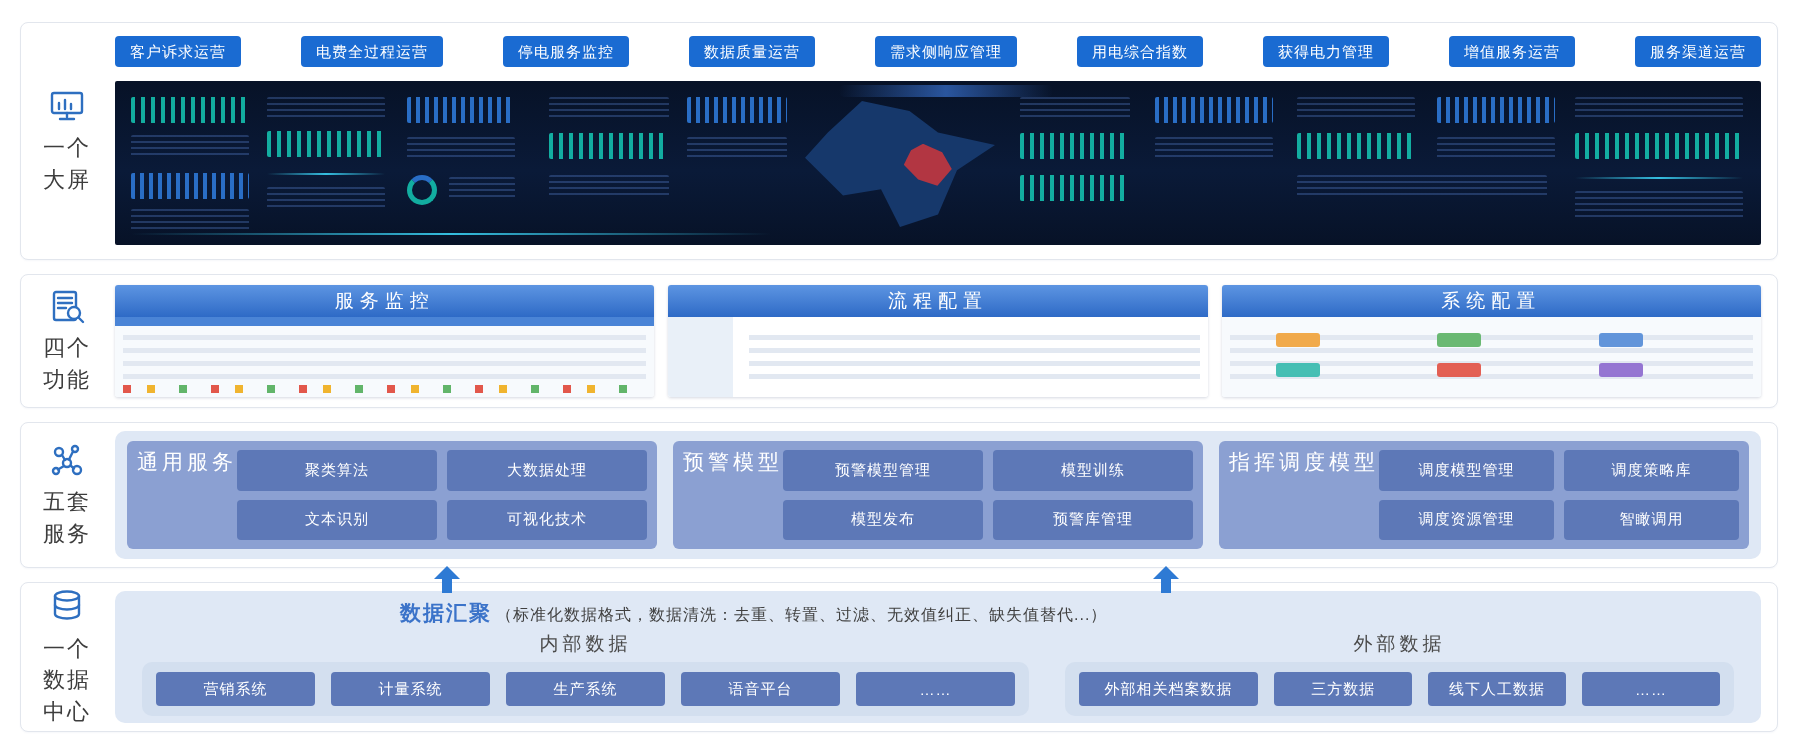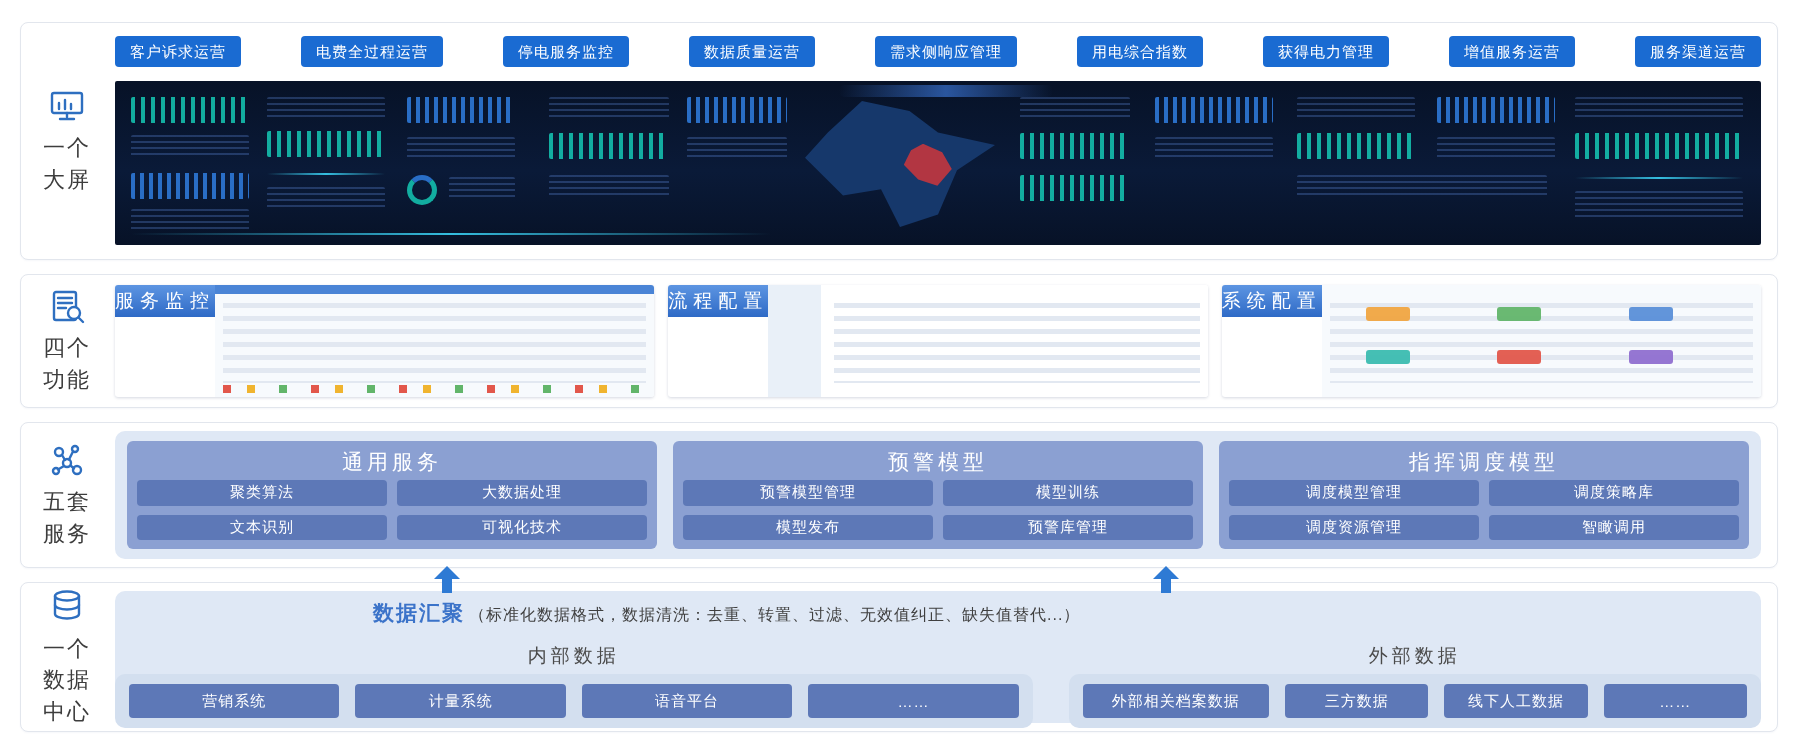--- a/index.html
+++ b/index.html
@@ -30,54 +30,54 @@
   .sp.rows{background:repeating-linear-gradient(180deg,rgba(110,160,255,.30) 0 2px,transparent 2px 6px)}
   .sp.line{background:linear-gradient(90deg,transparent,#3ddcff,transparent)}
   .sp.donut{border-radius:50%;border:5px solid #14c8b4;border-top-color:#2f7de0;background:transparent}
   .dash-map{position:absolute;display:block;left:690px;top:20px;width:190px;height:126px;background:#16386b;
        clip-path:polygon(30% 0,55% 8%,70% 25%,100% 35%,80% 55%,70% 90%,50% 100%,40% 70%,20% 75%,0 45%,12% 25%)}
   .dash-map-red{position:absolute;display:block;left:52%;top:34%;width:48px;height:42px;background:#b23642;
        clip-path:polygon(40% 0,80% 20%,100% 60%,70% 100%,30% 85%,0 50%,15% 15%)}
 
   
   .func-row{position:absolute;left:94px;right:16px;top:10px;bottom:10px;display:flex;gap:14px}
-  .func{flex:1;display:flex;flex-direction:row;border-radius:3px;overflow:hidden;
+  .func{flex:1;display:flex;flex-direction:column;border-radius:3px;overflow:hidden;
         box-shadow:0 1px 3px rgba(20,40,90,.18)}
   .func-head{height:32px;flex:none;display:flex;align-items:center;justify-content:center;color:#fff;
         font-size:19px;letter-spacing:6px;
         background:linear-gradient(180deg,var(--func-header-top,#5d95e2),var(--func-header-bottom,#2e6ac6))}
   .func-body{position:relative;flex:1;background:#f7fafd;overflow:hidden}
   .hbar{position:absolute;display:block;left:0;top:0;right:0;height:9px;background:#4a84d6}
   .trows{position:absolute;display:block;left:8px;right:8px;top:18px;bottom:14px;
         background:repeating-linear-gradient(180deg,#e2e8f1 0 5px,transparent 5px 13px)}
   .dotrow{position:absolute;display:block;left:8px;right:8px;bottom:4px;height:8px;
         background:repeating-linear-gradient(90deg,#e2574b 0 8px,transparent 8px 24px,#f0b42f 24px 32px,transparent 32px 56px,#62b56a 56px 64px,transparent 64px 88px)}
   .t1{background:linear-gradient(135deg,#eaf1e6,#ccdccb 55%,#dde8f0)}
   .blob{position:absolute;display:block;border-radius:50%;opacity:.8}
   .t2{background:#fff}
   .t2 .side{position:absolute;display:block;left:0;top:0;bottom:0;width:12%;background:#e9f0f8}
   .t2 .trows{left:15%}
   .chipico{position:absolute;display:block;width:44px;height:14px;border-radius:3px;opacity:.95}
 
   
   .svc-panel{position:absolute;left:94px;right:16px;top:8px;bottom:8px;border-radius:10px;
         background:var(--panel-bg,#dfe8f5);display:flex;gap:16px;padding:10px 12px}
-  .grp{flex:1;background:var(--group-bg,#8ba0d2);border-radius:6px;padding:6px 10px 9px;display:flex;flex-direction:column}
+  .grp{flex:1;background:var(--group-bg,#8ba0d2);border-radius:6px;padding:6px 10px 9px;display:flex;flex-direction:row}
   .grp-title{color:#fff;font-size:21px;letter-spacing:4px;text-align:center;line-height:30px;white-space:nowrap}
   .grp-grid{flex:1;display:grid;grid-template-columns:1fr 1fr;gap:9px 10px;margin-top:3px}
   .chip{background:var(--chip-blue,#5d78b7);border-radius:4px;color:#fff;font-size:15px;
         display:flex;align-items:center;justify-content:center;white-space:nowrap;letter-spacing:1px}
 
   
   .dc-panel{position:absolute;left:94px;right:16px;top:8px;bottom:8px;border-radius:10px;
-        background:var(--panel-bg,#dfe8f5);padding:8px 0 6px}
+        background:var(--panel-bg,#dfe8f5);padding:8px 27px 6px}
   .dc-top{display:flex;align-items:baseline;gap:4px;padding-left:258px;height:30px}
   .dc-title{color:var(--title-blue,#3b73c9);font-size:21px;font-weight:bold;letter-spacing:2px;white-space:nowrap}
   .dc-note{color:#404040;font-size:16px;letter-spacing:1px;white-space:nowrap}
-  .dc-cols{display:flex;gap:36px;margin-top:14px}
+  .dc-cols{display:flex;gap:36px;margin-top:2px}
   .dc-col{display:flex;flex-direction:column;align-items:center;gap:5px}
   .dc-col.internal{flex:57}
   .dc-col.external{flex:43}
   .dc-label{color:#4a4a4a;font-size:19px;letter-spacing:4px}
   .dc-sub{width:100%;background:#d3dfef;border-radius:10px;display:flex;gap:16px;padding:10px 14px}
   .dc-sub .chip{flex:1;height:34px}
   .dc-sub .chip.wide{flex:1.3}
 
   
   .up-arrow{position:absolute;width:26px;height:28px;z-index:5}
@@ -265,20 +265,21 @@
     <div class="dc-top">
       <span class="dc-title">数据汇聚</span>
       <span class="dc-note">（标准化数据格式，数据清洗：去重、转置、过滤、无效值纠正、缺失值替代...）</span>
     </div>
     <div class="dc-cols">
       <div class="dc-col internal">
         <div class="dc-label">内部数据</div>
         <div class="dc-sub">
           <span class="chip">营销系统</span>
           <span class="chip">计量系统</span>
+          <span class="chip">生产系统</span>
           <span class="chip">语音平台</span>
           <span class="chip">……</span>
         </div>
       </div>
       <div class="dc-col external">
         <div class="dc-label">外部数据</div>
         <div class="dc-sub">
           <span class="chip wide">外部相关档案数据</span>
           <span class="chip">三方数据</span>
           <span class="chip">线下人工数据</span>

